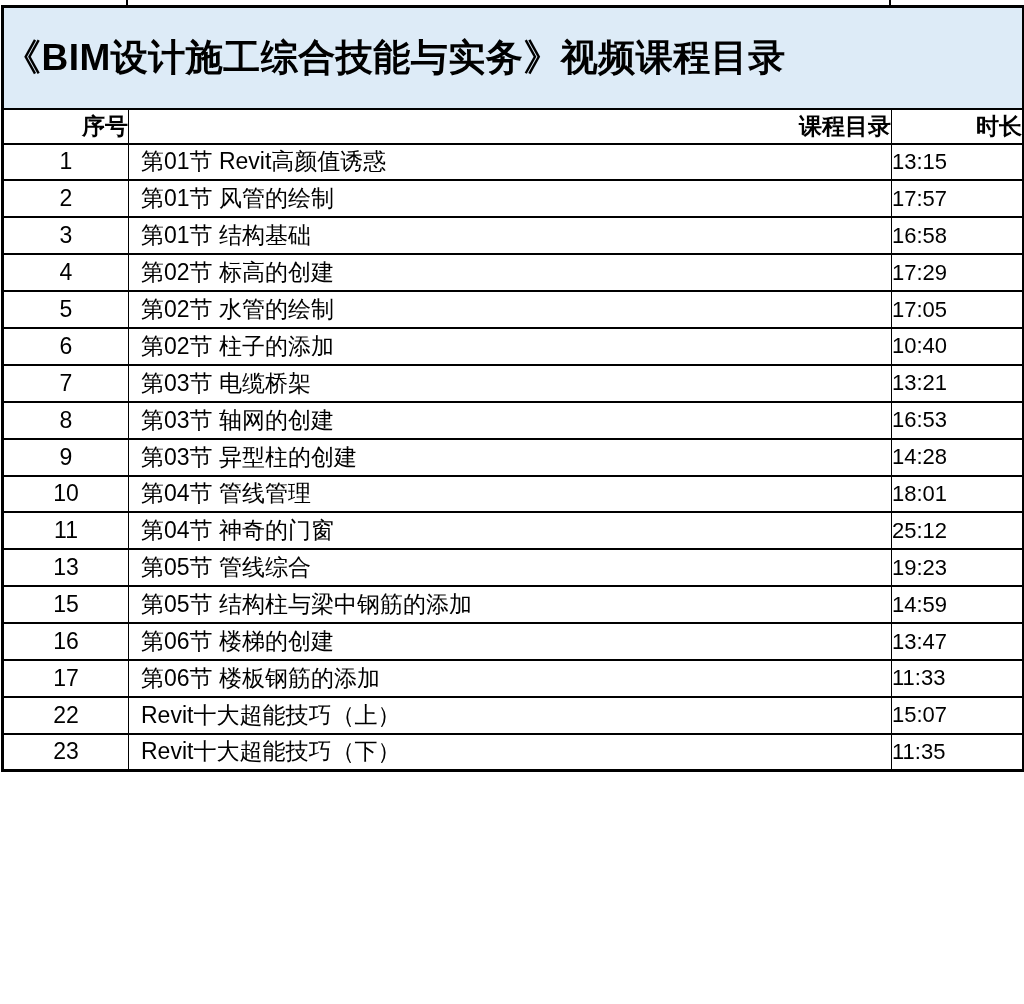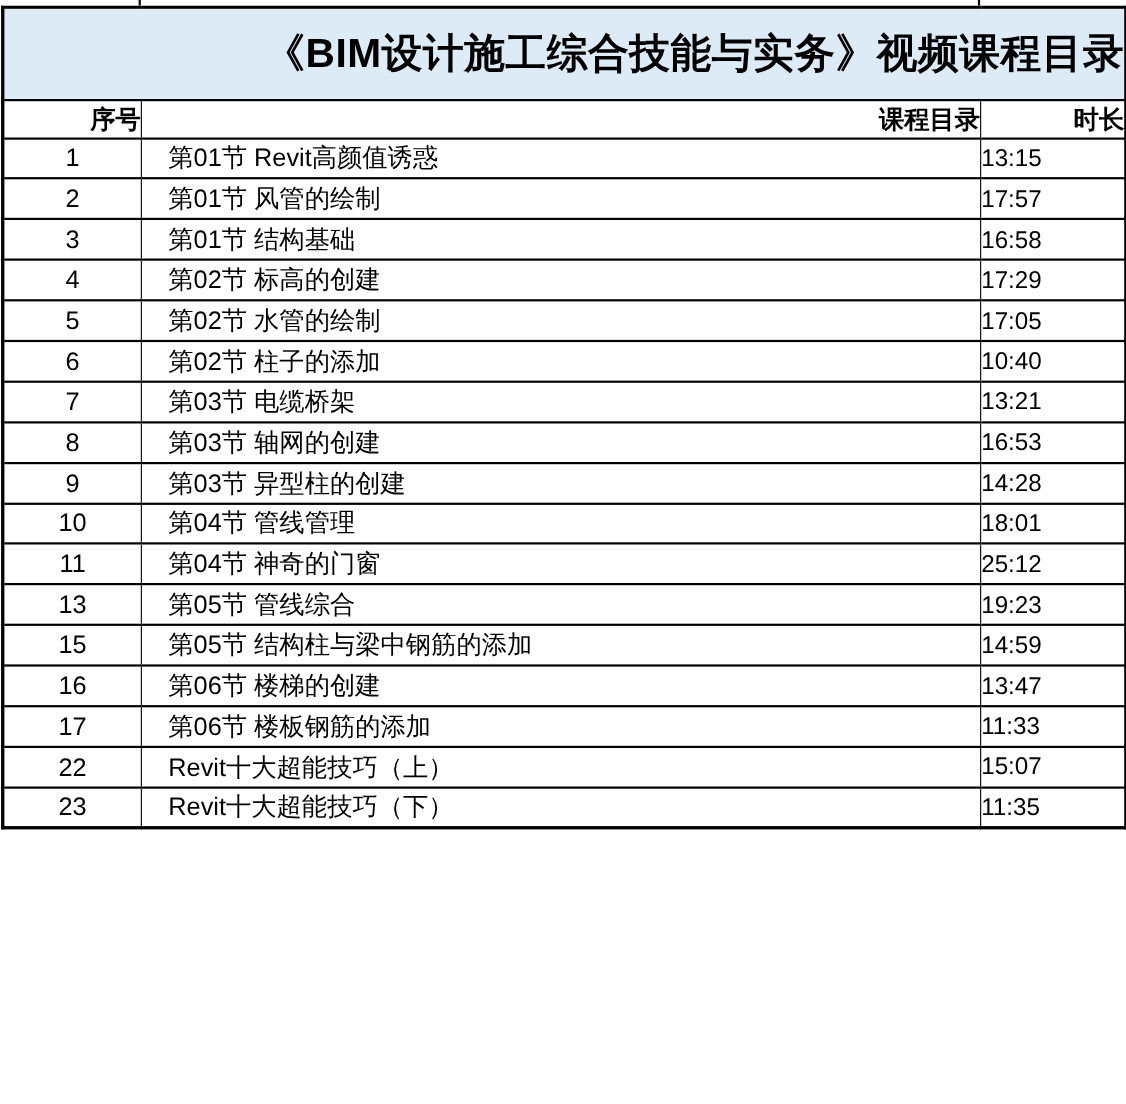--- a/index.html
+++ b/index.html
@@ -53,44 +53,44 @@
   th, td {
     border: 1px solid var(--border-color);
     border-top-width: 2px;
     border-bottom-width: 2px;
     padding: 0;
     overflow: hidden;
     white-space: nowrap;
   }
 
   tr.title-row th {
-    height: 84px;
+    height: 102px;
     background: var(--title-bg);
     font-size: 37px;
     font-weight: bold;
-    text-align: right;
+    text-align: left;
     vertical-align: middle;
     letter-spacing: 0.5px;
     border-bottom-width: 2px;
   }
   tr.header-row th {
     height: 35px;
     font-size: 23px;
     font-weight: bold;
     text-align: right;
     vertical-align: middle;
     background: var(--row-bg);
   }
   tbody tr { height: 36.9px; }
   tbody td {
     font-size: 23px;
     vertical-align: middle;
   }
   td.cell-no { text-align: center; }
-  td.cell-name { text-align: left; padding-left: 24px; }
+  td.cell-name { text-align: left; padding-left: 12px; }
   td.cell-duration { text-align: left; font-size: 22px; }
 </style>
 </head>
 <body>
 
 <div class="sheet">
   <div class="top-strip">
     <div class="tick tick-1"></div>
     <div class="tick tick-2"></div>
   </div>

